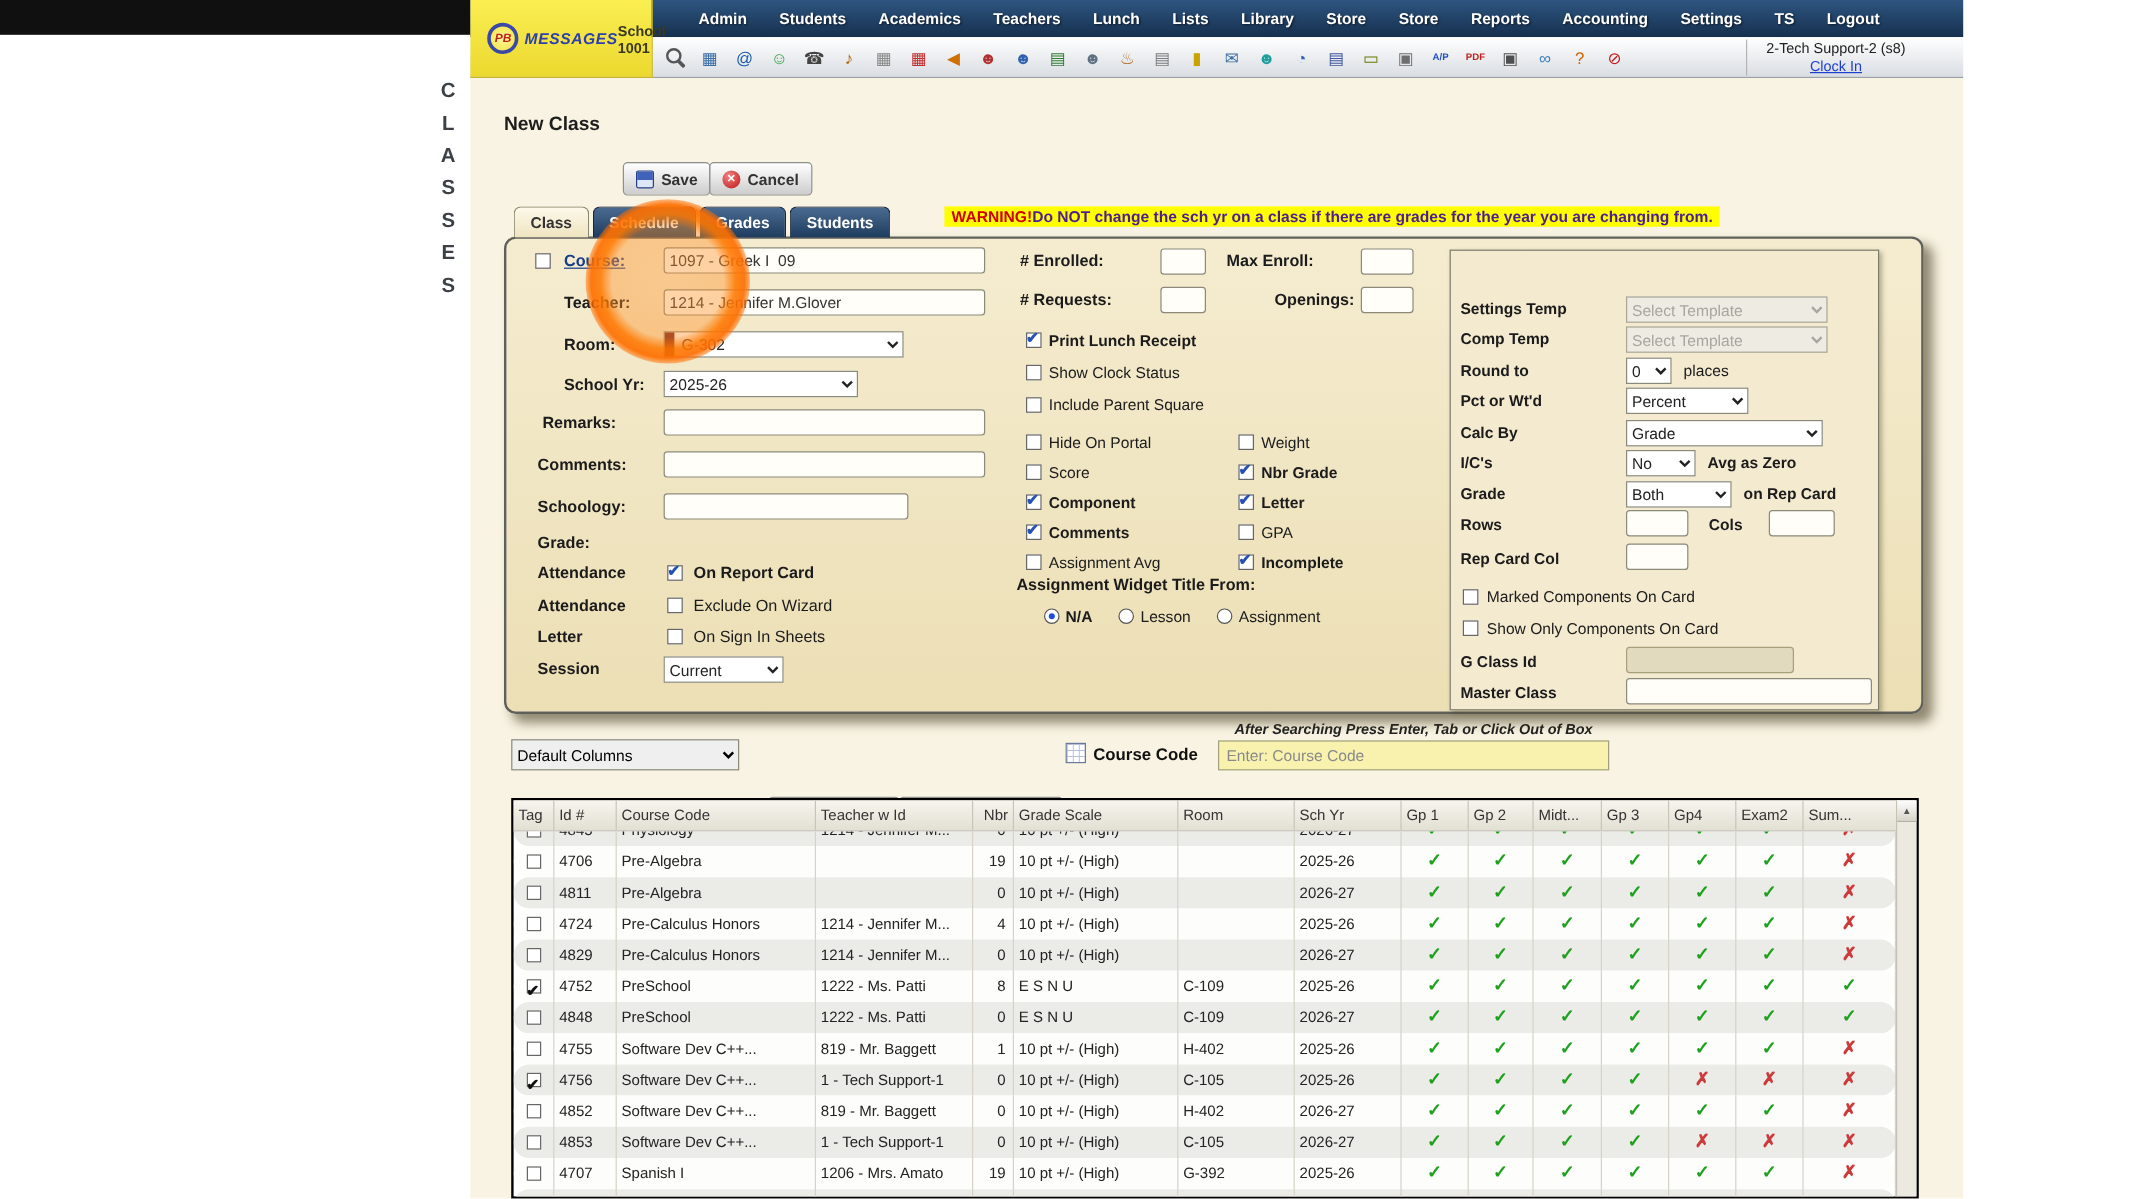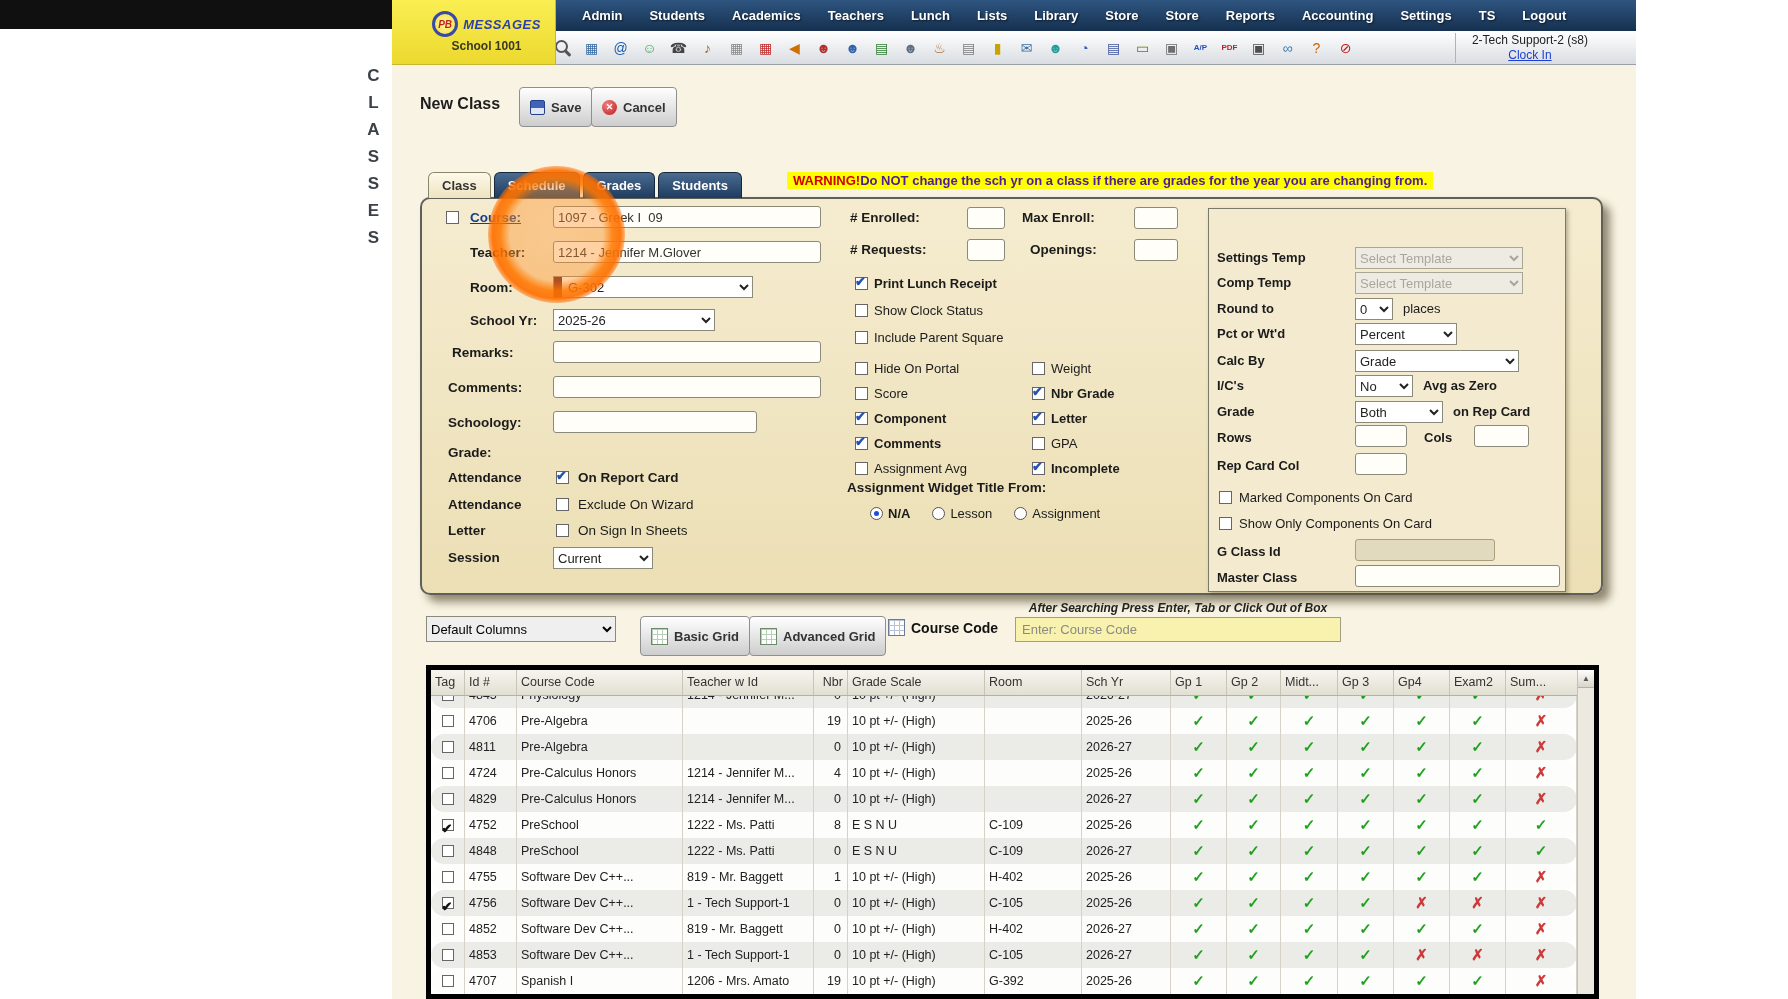--- a/index.html
+++ b/index.html
@@ -21,38 +21,38 @@
            font-size:14px;cursor:pointer;position:relative;}
   .tb-icon.txt{font-size:8px;font-weight:bold;}
   .tb-icon.mag::before{content:"";width:9px;height:9px;border:2px solid #555;border-radius:50%;
            position:absolute;left:3px;top:3px;}
   .tb-icon.mag::after{content:"";width:3px;height:8px;background:#555;position:absolute;
            left:14px;top:12px;transform:rotate(-45deg);border-radius:1px;}
   .user-block{margin-left:auto;margin-right:44px;text-align:center;font-size:12px;line-height:1.25;
            border-left:1px solid #b3b3b3;padding-left:16px;padding-right:4px;}
   .user-name{color:#222;}
   .clock-in{color:#1d3fd0;text-decoration:underline;cursor:pointer;display:inline-block;}
-  .logo-box{position:absolute;left:392px;top:0;width:164px;height:65px;z-index:5;box-sizing:border-box;
-           display:flex;flex-direction:column;align-items:center;justify-content:center;
+  .logo-box{position:absolute;left:392px;top:0;width:152px;height:65px;z-index:5;box-sizing:border-box;
+           display:flex;flex-direction:row;align-items:center;justify-content:center;
            background:linear-gradient(#faee52,#ecd92f);border-right:1px solid #c9b62a;border-bottom:1px solid #c9b62a;padding-left:26px;}
   .logo-row{display:flex;align-items:center;gap:5px;}
   .logo-circle{width:26px;height:26px;border-radius:50%;border:3px solid #3a49a8;box-sizing:border-box;
            background:radial-gradient(#fef7a0,#f4e23a);color:#c02222;font-weight:bold;font-style:italic;
            font-size:10px;display:flex;align-items:center;justify-content:center;}
   .logo-brand{color:#2b3fae;font-weight:bold;font-style:italic;font-size:13px;letter-spacing:.5px;}
   .logo-school{color:#3a3a1f;font-weight:bold;font-size:12px;margin-top:2px;}
   .vert-label{position:absolute;left:363px;top:66px;writing-mode:vertical-lr;text-orientation:upright;
            font-weight:bold;font-size:17px;letter-spacing:8px;color:#3c4148;}
 
   
   .content-bg{position:absolute;left:392px;top:65px;width:1244px;height:934px;background:#f8f3e2;}
   .page-title{position:absolute;left:420px;top:95px;font-size:16px;font-weight:bold;color:#1d1d1d;}
-  .btn{position:absolute;display:flex;align-items:center;gap:6px;padding:0 10px;height:40px;
+  .btn{position:absolute;display:flex;align-items:center;gap:6px;padding:0 10px;height:28px;
        background:linear-gradient(#ffffff,#cdcdcd);border:1px solid #8f8f8f;border-radius:4px;
-       font-weight:bold;font-size:13px;color:#333;cursor:pointer;box-sizing:border-box;}
+       font-weight:bold;font-size:13px;color:#333;cursor:pointer;box-sizing:border-box;margin-top:48px;}
   .save-ic{width:13px;height:13px;background:linear-gradient(#4062b8 0 55%,#dfe6f5 55% 100%);
        border:1px solid #24408a;border-radius:2px;}
   .cancel-ic{width:15px;height:15px;border-radius:50%;background:radial-gradient(circle at 35% 30%,#f08080,#c01818);
        color:#fff;font-size:9px;font-weight:bold;display:flex;align-items:center;justify-content:center;}
   .cancel-ic::after{content:"✕";}
 
   .tab-bar{position:absolute;left:428px;top:170px;height:28px;display:flex;align-items:flex-end;gap:3px;z-index:3;}
   .tab{height:26px;line-height:26px;padding:0 13px;border-radius:6px 6px 0 0;font-weight:bold;
        font-size:13px;cursor:pointer;box-sizing:border-box;}
   .tab.active{background:linear-gradient(#fdf9ea,#efe4c0);border:1px solid #8a886a;border-bottom:none;color:#333;}
@@ -112,21 +112,21 @@
   .cc-group{position:absolute;left:888px;top:619px;display:flex;align-items:center;gap:6px;
       font-size:14px;font-weight:bold;color:#111;}
   .search-wrap{position:absolute;left:1015px;top:601px;width:326px;text-align:center;}
   .hint{font-size:12px;font-style:italic;font-weight:bold;color:#222;white-space:nowrap;}
   .search-input{width:100%;height:25px;box-sizing:border-box;margin-top:2px;background:#f8f2ae;
       border:1px solid #a0a080;font-size:13px;padding:0 6px;font-family:"Liberation Sans",sans-serif;color:#555;}
   .search-input::placeholder{color:#8a8a8a;opacity:1;}
 
   
   .gtable{position:absolute;left:426px;top:665px;width:1173px;height:334px;box-sizing:border-box;
-      border:5px solid #000000;background:#fff;}
+      border:2px solid #000000;background:#fff;}
   .ghead{position:absolute;left:0;top:0;width:1155px;height:26px;display:flex;
       background:linear-gradient(#f7f5ee,#e2dfd3);border-bottom:1px solid #b5b2a5;box-sizing:border-box;}
   .th{box-sizing:border-box;border-right:1px solid #c8c5b8;padding:0 4px;white-space:nowrap;overflow:hidden;
       line-height:25px;font-size:12.5px;color:#333;cursor:pointer;}
   .gbody{position:absolute;left:0;top:26px;right:17px;bottom:0;overflow:hidden;}
   .gbody-inner{margin-top:-14px;}
   .tr{display:flex;height:26px;cursor:pointer;border-radius:13px;}
   .tr:nth-child(odd){background:#ebebe7;}
   .tr:nth-child(even){background:#fdfdfb;}
   .td{box-sizing:border-box;border-right:1px solid #d6d3c6;padding:0 4px;white-space:nowrap;overflow:hidden;
@@ -287,21 +287,21 @@
     <span class="flabel b" style="left:26px;top:351px">Session</span>
     <select class="fsel" style="left:131px;top:348px;width:100px"><option>Current</option></select>
 
     <span class="flabel b" style="left:428px;top:11px"># Enrolled:</span>
     <input class="ftext" style="left: 545px; top: 8px; width: 38px;">
     <span class="flabel b" style="left:600px;top:11px">Max Enroll:</span>
     <input class="ftext" style="left: 712px; top: 8px; width: 44px;">
 
     <span class="flabel b" style="left:428px;top:43px"># Requests:</span>
     <input class="ftext" style="left: 545px; top: 40px; width: 38px;">
-    <span class="flabel b" style="left:608px;top:43px">Openings:</span>
+    <span class="flabel b" style="left:640px;top:43px">Openings:</span>
     <input class="ftext" style="left: 712px; top: 40px; width: 44px;">
 
     <div class="flags-col g8" style="left:433px;top:75px">
         <label class="chk-item">
           <span class="cb checked"></span>
           <span class="chk-label bold">Print Lunch Receipt</span>
         </label>
         <label class="chk-item">
           <span class="cb"></span>
           <span class="chk-label">Show Clock Status</span>

